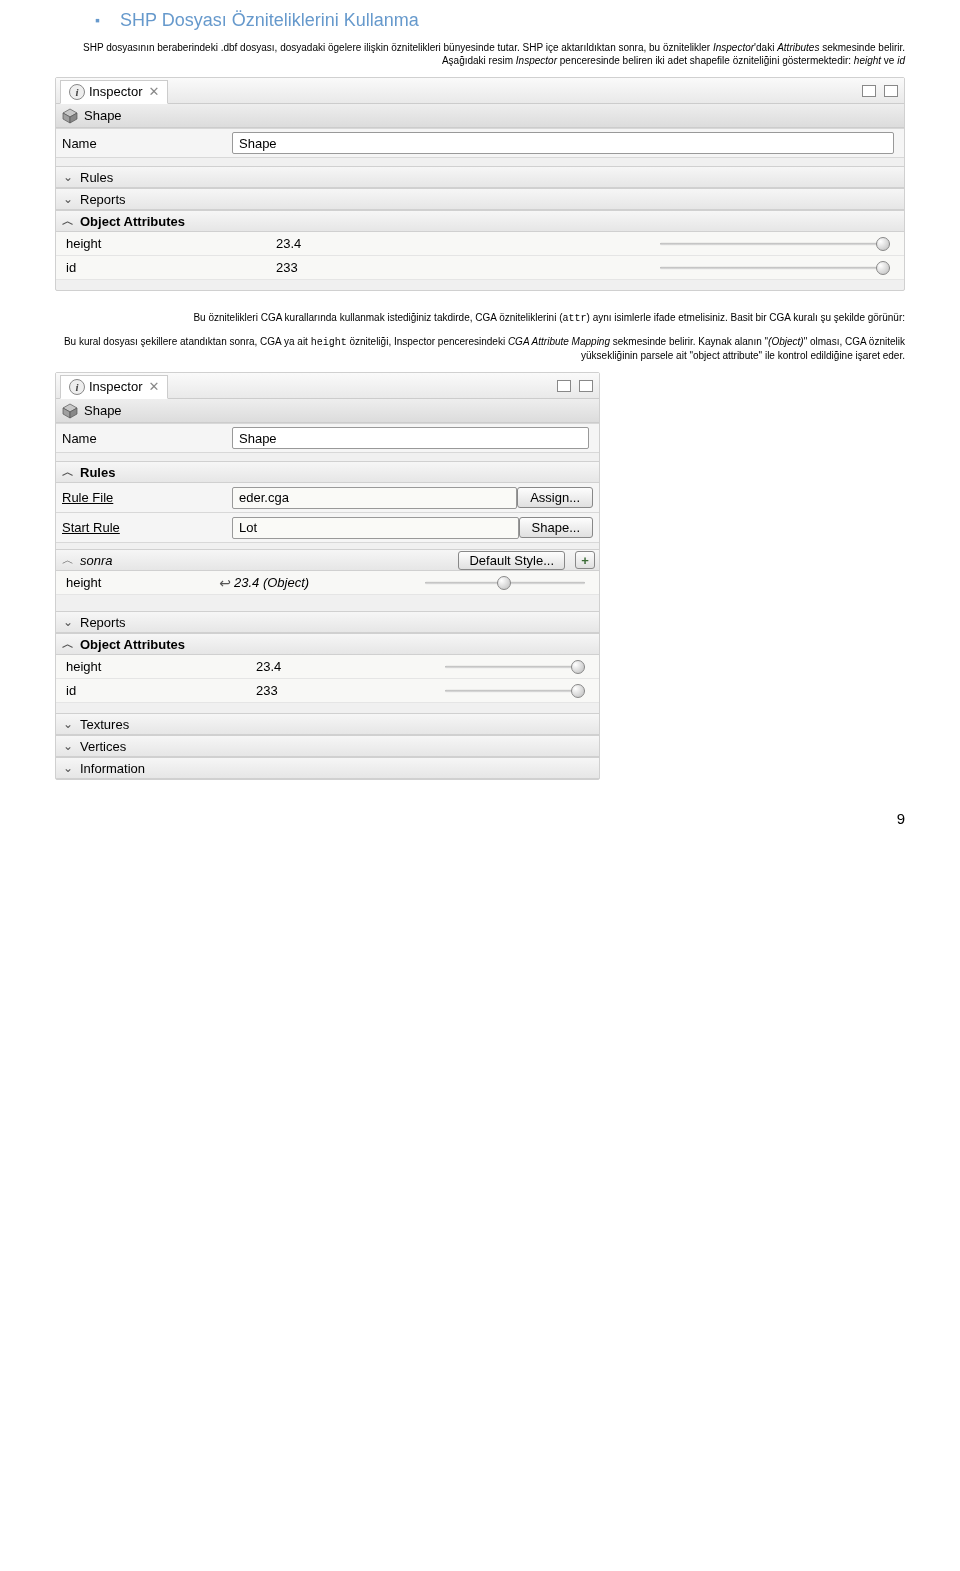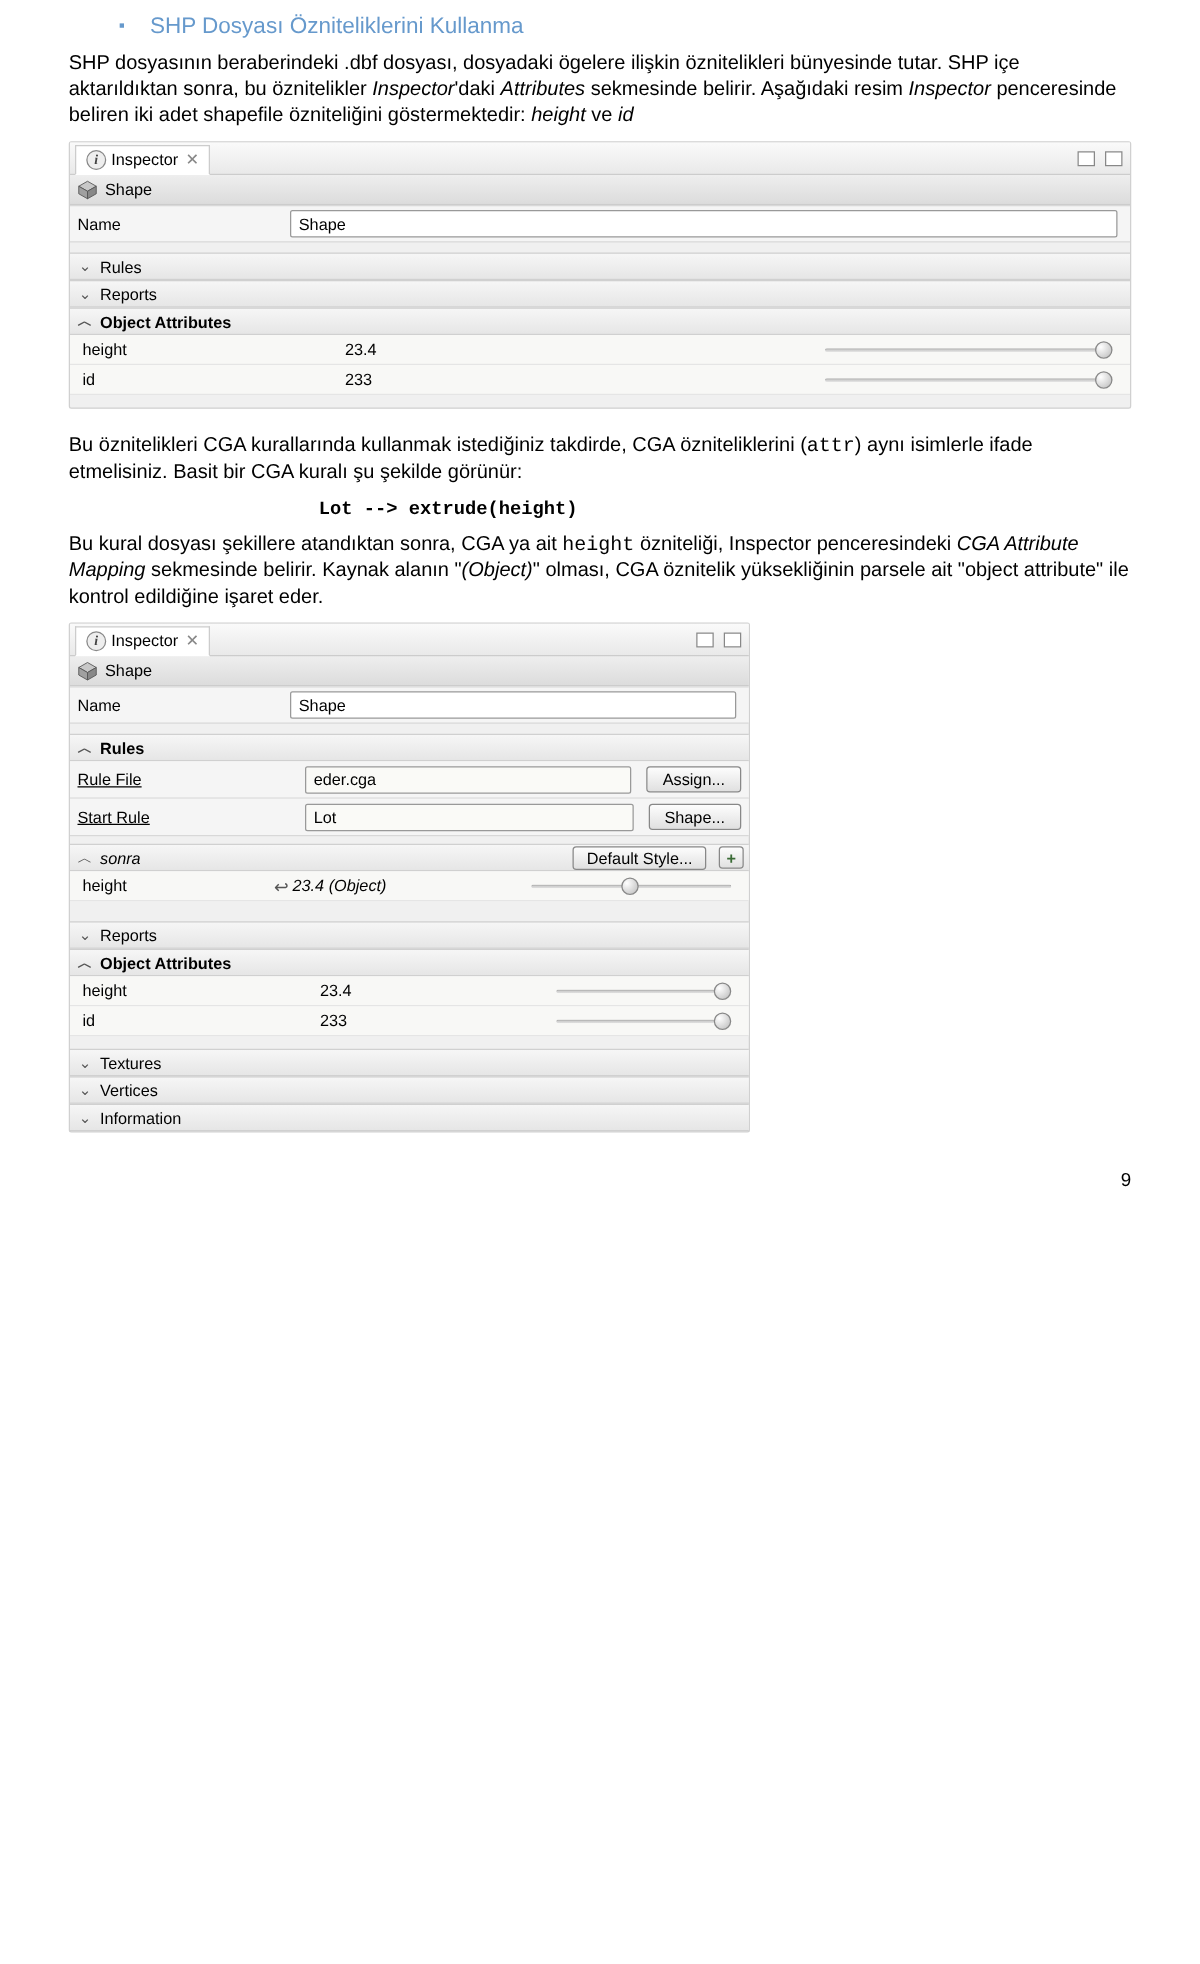--- a/index.html
+++ b/index.html
@@ -22,21 +22,22 @@
     content: "▪";
     color: #6699cc;
     position: absolute;
     left: -25px;
     font-size: 14px;
     top: 2px;
   }
   .para {
     margin: 10px 0;
     line-height: 1.3;
-    font-size: 16px;
+    font-size: 10px;
+    text-align: right;
   }
   .italic { font-style: italic; }
   .code-inline { font-family: "Courier New", monospace; }
   .codeblock {
     font-family: "Courier New", monospace;
     font-weight: bold;
     margin: 10px 0 10px 200px;
   }
 
   
@@ -205,21 +206,21 @@
     border-radius: 50%;
     background: radial-gradient(circle at 30% 30%, #fff, #bbb);
     border: 1px solid #888;
   }
 
   .rule-row {
     display:flex; align-items:center;
     height:30px; padding-left:6px;
     border-bottom:1px solid #d8d8d8;
     background:#f5f5f5;
-    gap:12px;
+    gap:0;
   }
   .rule-row .btn {
     padding: 2px 12px;
     border: 1px solid #888;
     border-radius: 3px;
     background: linear-gradient(#fdfdfd,#e0e0e0);
     margin-right:6px;
   }
   .link-icon { color:#555; font-size:14px; width:18px; text-align:center; }
 
@@ -292,21 +293,20 @@
       </div>
   </div>
   <div style="height:10px;"></div>
 </div>
 
 <p class="para">
   <span>Bu öznitelikleri CGA kurallarında kullanmak istediğiniz takdirde, CGA özniteliklerini (</span><span class="code-inline">attr</span><span>) aynı isimlerle ifade etmelisiniz. Basit bir CGA kuralı şu şekilde görünür:</span>
 </p>
 
 <div class="codeblock">
-  <div>Lot --&gt; extrude(height)</div>
 </div>
 
 <p class="para">
   <span>Bu kural dosyası şekillere atandıktan sonra, CGA ya ait </span><span class="code-inline">height</span><span> özniteliği, Inspector penceresindeki </span><span class="italic">CGA Attribute Mapping</span><span> sekmesinde belirir. Kaynak alanın "</span><span class="italic">(Object)</span><span>" olması, CGA öznitelik yüksekliğinin parsele ait "object attribute" ile kontrol edildiğine işaret eder.</span>
 </p>
 
 <div class="inspector-panel inspector-narrow">
   <div class="tabbar">
     <div class="tab">
       <span class="info-icon">i</span>

